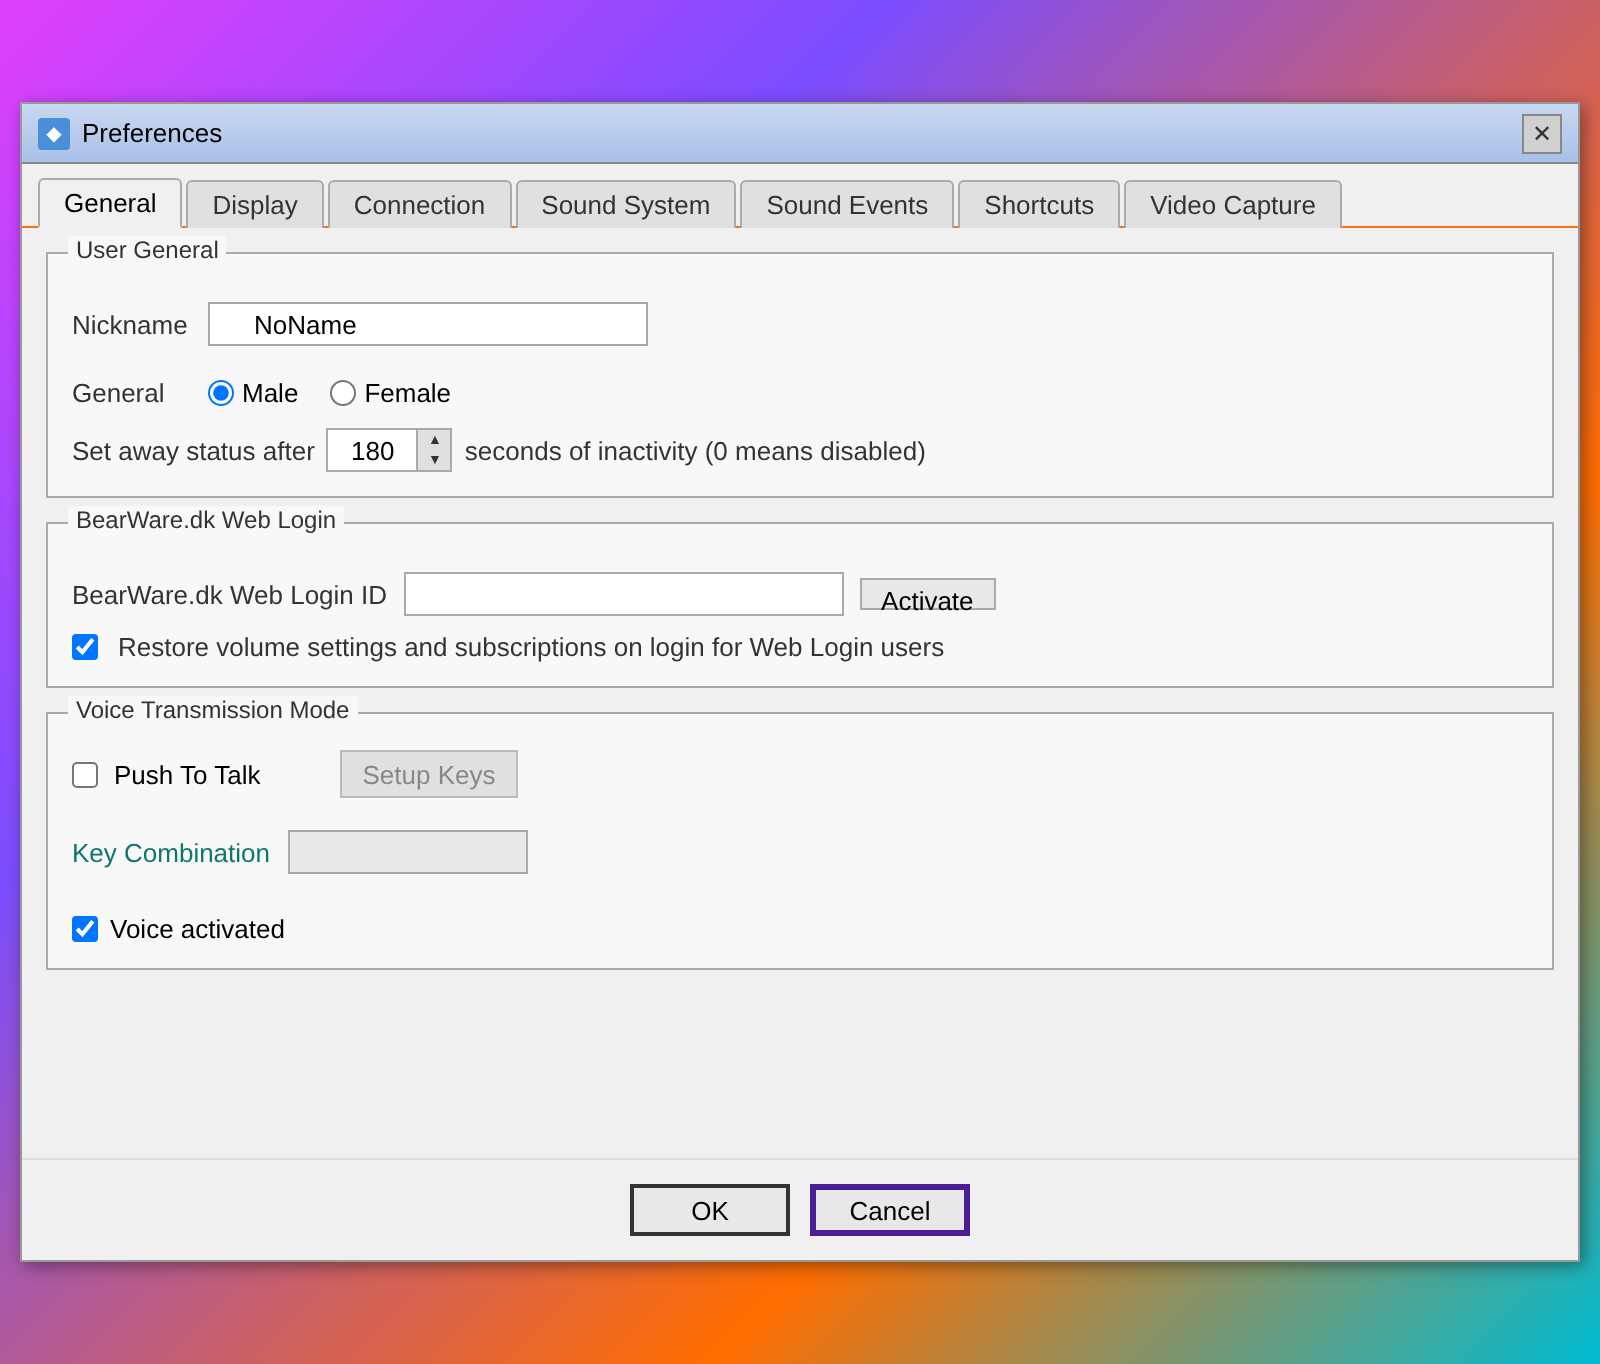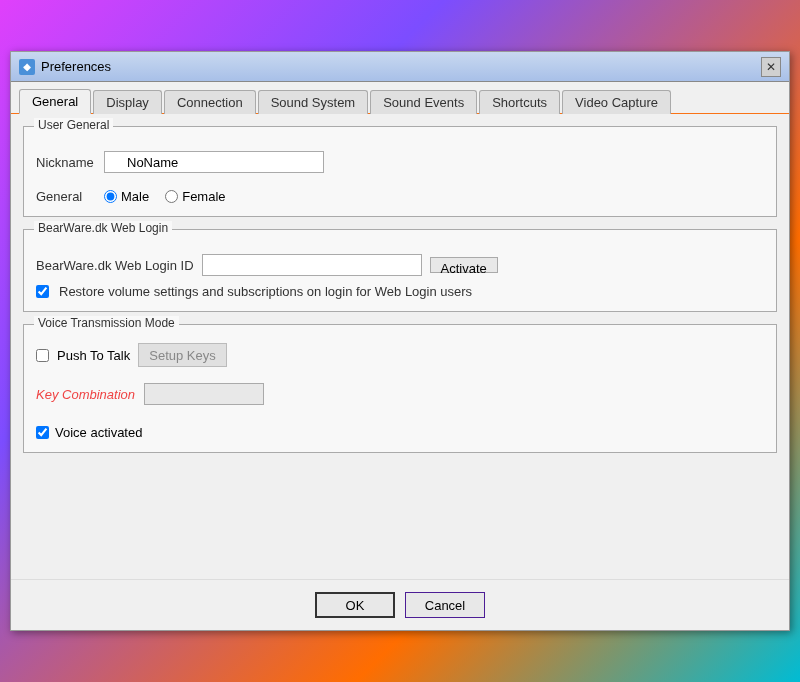--- a/index.html
+++ b/index.html
@@ -248,20 +248,21 @@
       margin-top: 10px;
     }
 
     .setup-keys-btn {
       padding: 3px 10px;
       border: 1px solid #bbb;
       background: #e0e0e0;
       cursor: default;
       height: 24px;
       color: #888;
+      margin-left: 32px;
     }
 
     .key-combo-input {
       width: 120px;
       border: 1px solid #aaa;
       background: #e8e8e8;
       padding: 3px 5px;
       height: 22px;
       outline: none;
     }
@@ -278,21 +279,21 @@
       justify-content: center;
       gap: 10px;
       padding: 12px 0;
       background: #f0f0f0;
       border-top: 1px solid #ddd;
     }
 
     .footer-btn {
       width: 80px;
       height: 26px;
-      border: 1px solid #4c1d95;
+      border: 3px solid #4c1d95;
       background: #e8e8e8;
       cursor: pointer;
       font-size: 13px;
     }
 
     .footer-btn.primary {
       border: 2px solid #333;
     }
   </style>
 </head>
@@ -335,20 +336,31 @@
             <input type="radio" name="gender" checked="" style="">
             <span>Male</span>
           </label>
           <label class="radio-option">
             <input type="radio" name="gender" style="">
             <span>Female</span>
           </label>
         </div>
       </div>
 
+      <div class="away-row">
+        <span class="away-label">Set away status after</span>
+        <div class="spinner-container">
+          <input type="text" class="spinner-input" value="180" style="">
+          <div class="spinner-buttons">
+            <button class="spinner-btn">▲</button>
+            <button class="spinner-btn">▼</button>
+          </div>
+        </div>
+        <span class="away-label">seconds of inactivity (0 means disabled)</span>
+      </div>
     </div>
 
     <div class="section">
       <span class="section-title">BearWare.dk Web Login</span>
 
       <div class="field-row">
         <span class="field-label" style="min-width:140px;">BearWare.dk Web Login ID</span>
         <input type="text" class="text-input web-login-id-input" style="">
         <button class="activate-btn">Activate</button>
       </div>
@@ -362,21 +374,21 @@
     <div class="section">
       <span class="section-title">Voice Transmission Mode</span>
 
       <div class="push-talk-row">
         <input type="checkbox" id="push-talk-cb" style="">
         <label for="push-talk-cb">Push To Talk</label>
         <button class="setup-keys-btn">Setup Keys</button>
       </div>
 
       <div class="field-row">
-        <span class="field-label" style="min-width:100px;color:#ef4444;font-style:italic;">Key Combination</span>
+        <span class="field-label" style="min-width:100px;color:#0f766e;">Key Combination</span>
         <input type="text" class="key-combo-input" disabled="" style="">
       </div>
 
       <div class="voice-activated-row">
         <input type="checkbox" checked="" id="voice-act-cb" style="">
         <label for="voice-act-cb">Voice activated</label>
       </div>
     </div>
 
   </div>

